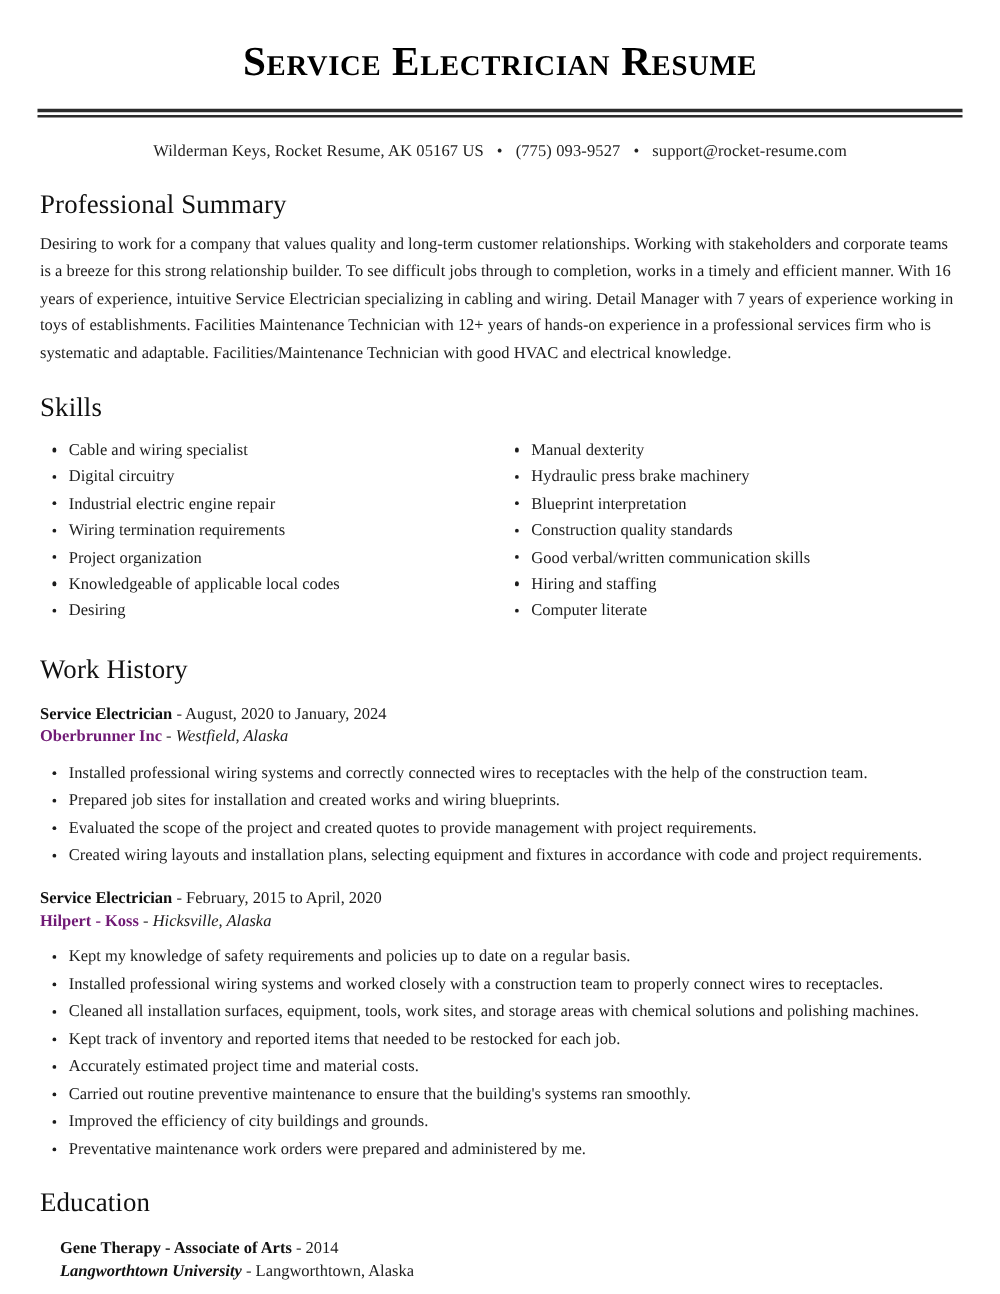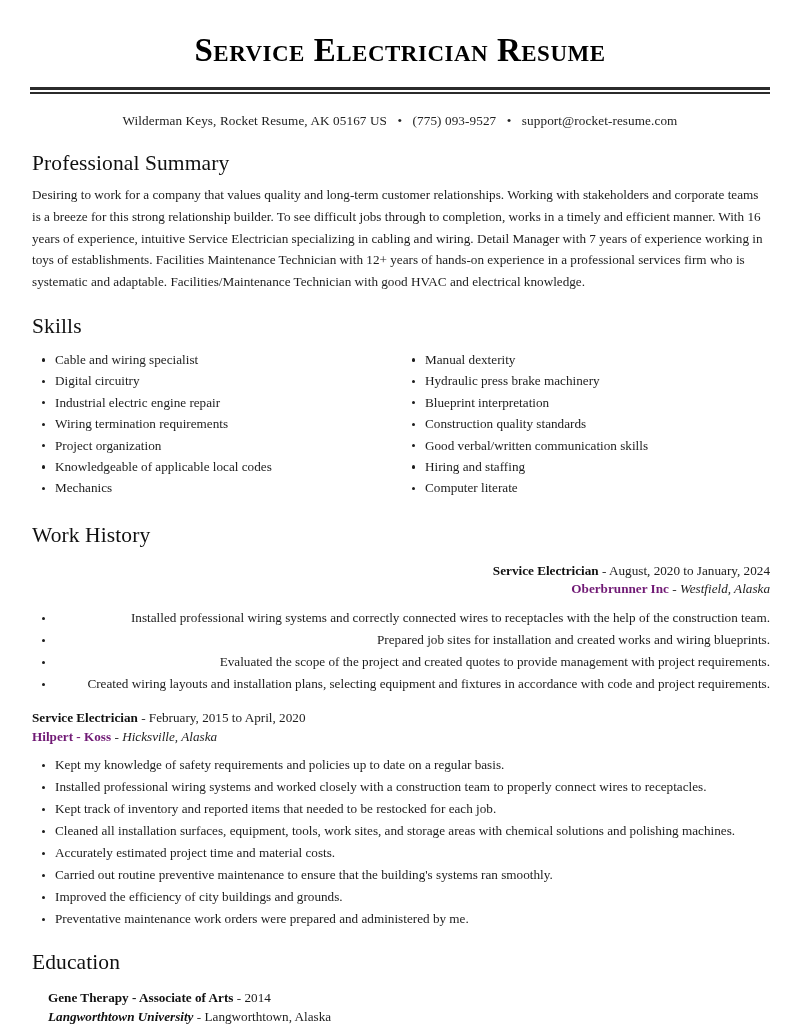--- a/index.html
+++ b/index.html
@@ -121,21 +121,21 @@
     width: 372px;
   }
   .skills-col ul.bullets > li {
     margin-bottom: 3.6px;
   }
 
   
   .job {
     margin-top: 16px;
   }
-  .job:first-of-type { margin-top: 13px; text-align: right; }
+  .job:first-of-type { margin-top: 13px; }
   .job-line {
     font-size: 13.2px;
     line-height: 1.42;
     margin-left: 2px;
     color: #1c1c1c;
   }
   .job-title {
     font-weight: 700;
     color: #111;
   }
@@ -197,21 +197,21 @@
     <div class="section-title">Skills</div>
     <div class="skills-cols">
       <div class="skills-col">
         <ul class="bullets" id="skills-left">
             <li>Cable and wiring specialist</li>
             <li>Digital circuitry</li>
             <li>Industrial electric engine repair</li>
             <li>Wiring termination requirements</li>
             <li>Project organization</li>
             <li>Knowledgeable of applicable local codes</li>
-            <li>Mechanics</li>
+            <li>Desiring</li>
           </ul>
       </div>
       <div class="skills-col">
         <ul class="bullets" id="skills-right">
             <li>Manual dexterity</li>
             <li>Hydraulic press brake machinery</li>
             <li>Blueprint interpretation</li>
             <li>Construction quality standards</li>
             <li>Good verbal/written communication skills</li>
             <li>Hiring and staffing</li>
@@ -233,22 +233,22 @@
             <li>Evaluated the scope of the project and created quotes to provide management with project requirements.</li>
             <li>Created wiring layouts and installation plans, selecting equipment and fixtures in accordance with code and project requirements.</li>
           </ul>
         </div>
         <div class="job">
           <div class="job-line"><span class="job-title">Service Electrician</span><span class="job-dash"> - </span><span class="job-dates">February, 2015 to April, 2020</span></div>
           <div class="job-line"><span class="job-company">Hilpert - Koss</span><span class="job-dash"> - </span><span class="job-location">Hicksville, Alaska</span></div>
           <ul class="bullets">
             <li>Kept my knowledge of safety requirements and policies up to date on a regular basis.</li>
             <li>Installed professional wiring systems and worked closely with a construction team to properly connect wires to receptacles.</li>
+            <li>Cleaned all installation surfaces, equipment, tools, work sites, and storage areas with chemical solutions and polishing machines.</li>
             <li>Kept track of inventory and reported items that needed to be restocked for each job.</li>
-            <li>Cleaned all installation surfaces, equipment, tools, work sites, and storage areas with chemical solutions and polishing machines.</li>
             <li>Accurately estimated project time and material costs.</li>
             <li>Carried out routine preventive maintenance to ensure that the building's systems ran smoothly.</li>
             <li>Improved the efficiency of city buildings and grounds.</li>
             <li>Preventative maintenance work orders were prepared and administered by me.</li>
           </ul>
         </div>
       </div>
   </div>
 
   <div class="section">

